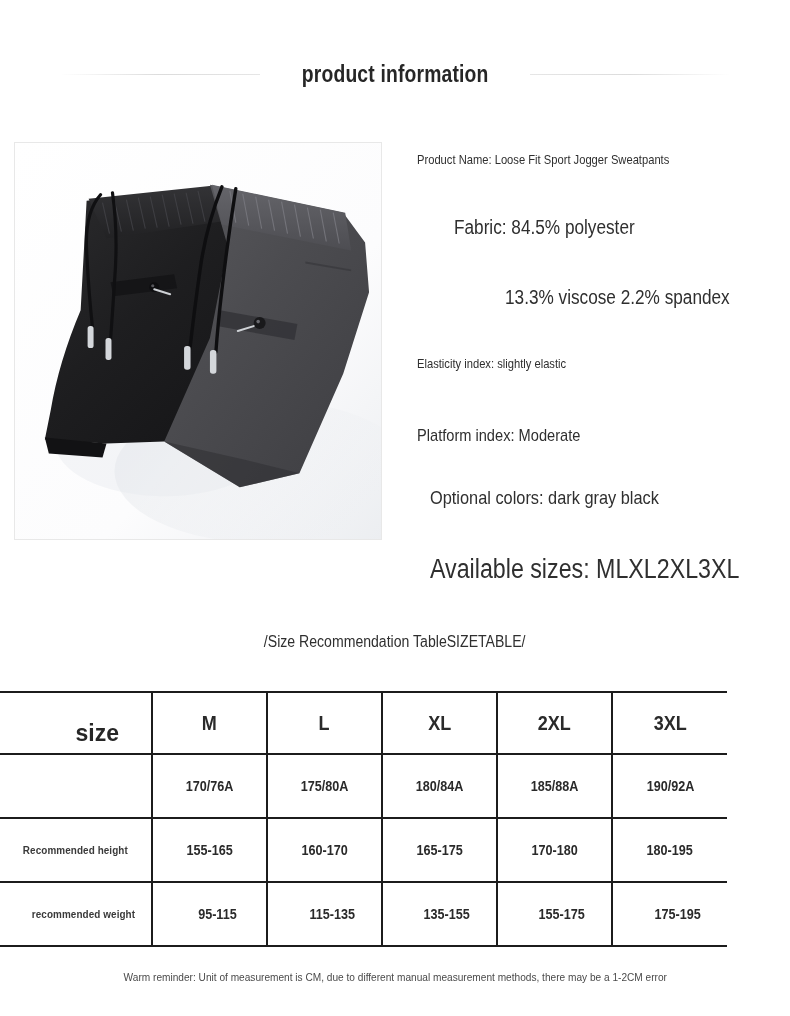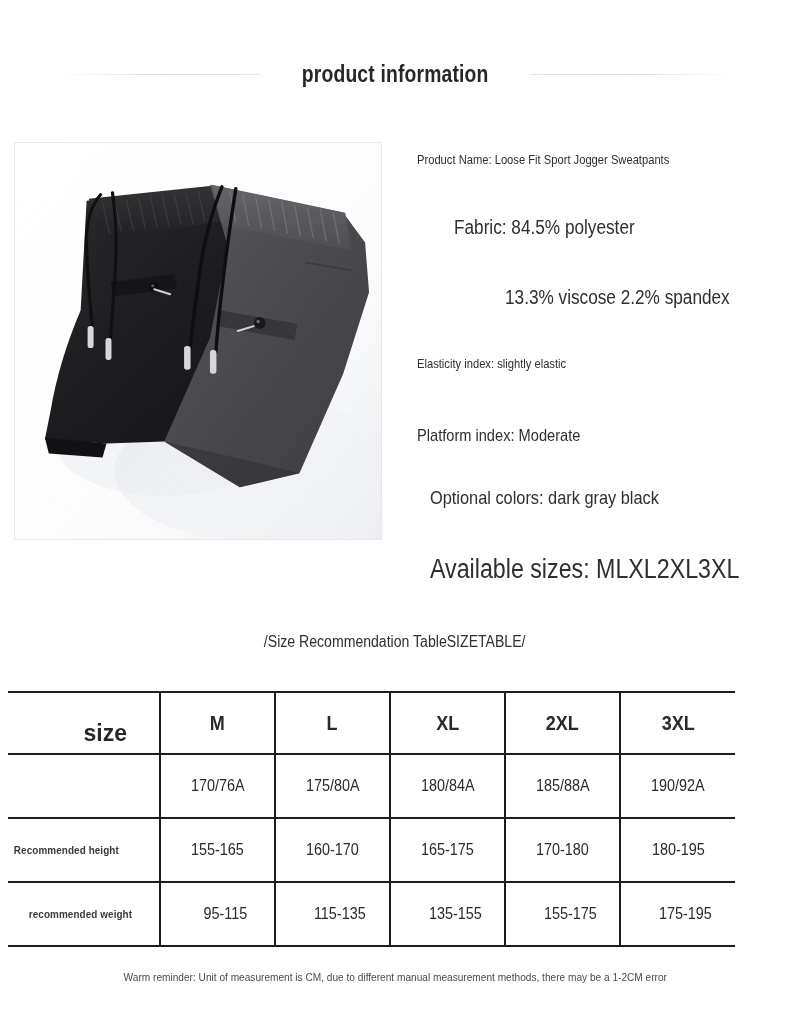--- a/index.html
+++ b/index.html
@@ -102,51 +102,51 @@
     text-decoration: underline;
   }
   .table-title span {
     display: inline-block;
     transform: scaleX(0.88);
   }
 
   
   .size-table {
     position: absolute;
-    left: 8px;
+    left: 0;
     top: 691px;
     width: 696px;
     border-collapse: collapse;
     table-layout: fixed;
   }
   .size-table tr { height: 64px; }
   .size-table tr.head-row { height: 62px; }
   .size-table td {
     border-top: 2px solid #1c1c1c;
     border-right: 2px solid #1c1c1c;
     text-align: center;
     vertical-align: middle;
-    font-size: 16px;
-    font-weight: 400;
+    font-size: 14px;
+    font-weight: 700;
     color: #2a2a2a;
     padding: 0;
   }
   .size-table tr:last-child td {
     border-bottom: 2px solid #1c1c1c;
     padding-left: 15px;
   }
   .size-table td:last-child {
     border-right: none;
   }
   .size-table td.rowlabel {
     border-right: 2px solid #1c1c1c;
     font-size: 11px;
     font-weight: 600;
     color: #3a3a3a;
-    text-align: left;
+    text-align: center;
     letter-spacing: 0.1px;
   }
   .size-table td.rowlabel span,
   .size-table td.sizecell span,
   .size-table td.datacell span {
     display: inline-block;
     transform: scaleX(0.9);
   }
   .size-table td.sizecell {
     font-size: 20px;

